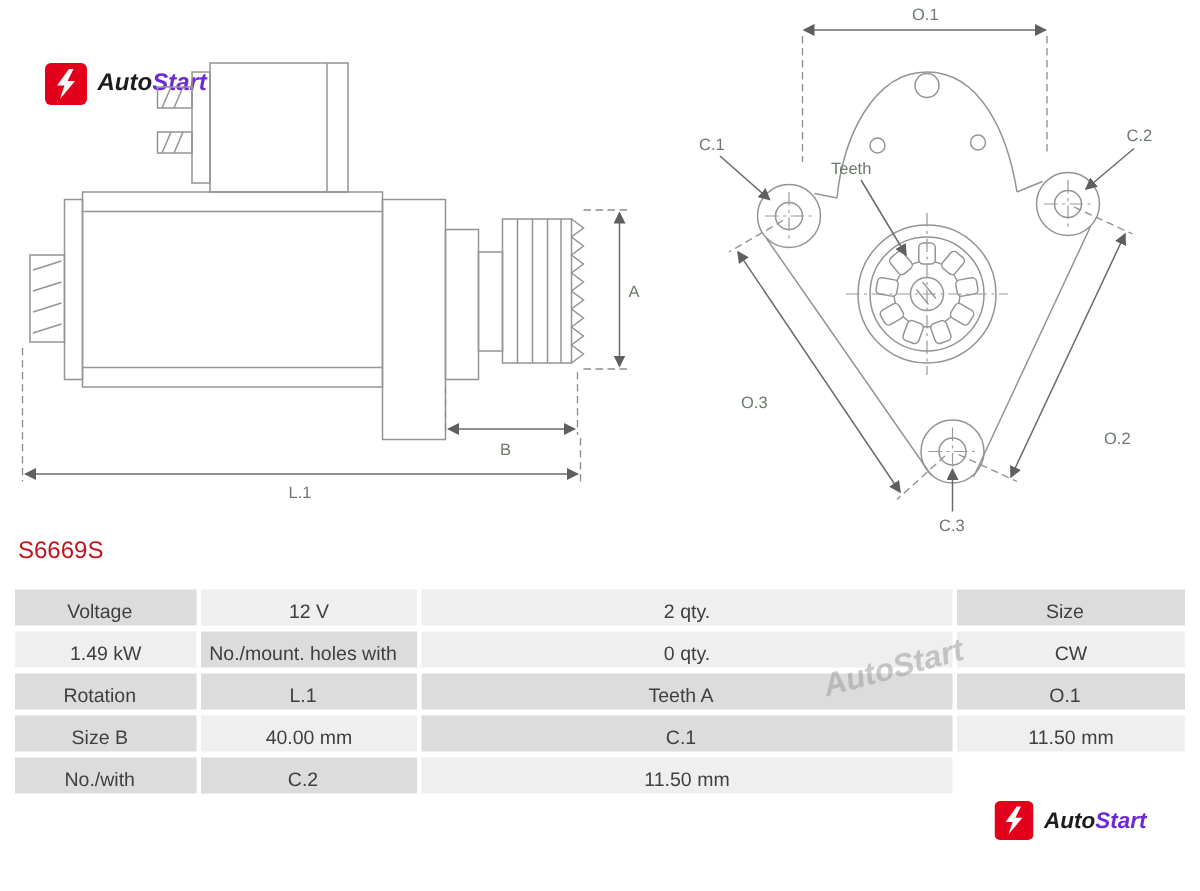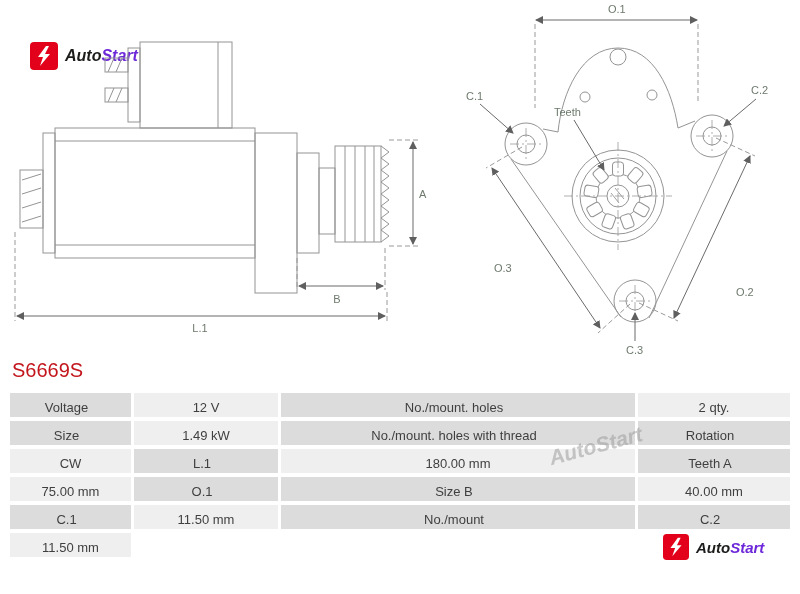--- a/index.html
+++ b/index.html
@@ -21,21 +21,21 @@
   #side-view  { position:absolute; left:8px;  top:28px; }
   #front-view { position:absolute; left:458px; top:0px; }
   .part  { stroke:#949494; fill:none; stroke-width:1; }
   .fillw { fill:#ffffff; stroke:#949494; stroke-width:1; }
   .dim   { stroke:#6a6a6a; fill:none; stroke-width:1; }
   .ext   { stroke:#8f8f8f; stroke-width:0.9; stroke-dasharray:5 3; fill:none; }
   .center{ stroke:#9a9a9a; stroke-width:0.8; stroke-dasharray:9 3 2 3; fill:none; }
   .dlabel{ font-size:11px; fill:#6e7a6e; font-family:"Liberation Sans", sans-serif; }
 
   
-  .part-number { position:absolute; left:12px; top:359px; font-size:20px; color:#c3161c; }
+  .part-number { position:absolute; left:12px; top:359px; font-size:16px; color:#c3161c; }
 
   
   .spec-table {
     position:absolute; left:10px; top:393px; width:780px;
     display:grid; grid-template-columns:121px 144px 354px 152px;
     column-gap:3px; row-gap:4px;
   }
   .cell { height:24px; line-height:29px; font-size:13px; text-align:center; overflow:hidden; }
   .cell.lbl { background:#dcdcdc; padding-right:8px; }
   .cell.val { background:#efefef; }
@@ -213,42 +213,40 @@
     <text class="dlabel" x="96" y="116">Teeth</text>
   </g>
 </svg>
 
 <div class="part-number">S6669S</div>
 
 <div class="spec-table">
 
   <div class="cell lbl">Voltage</div>
   <div class="cell val">12 V</div>
-  <div class="cell lbl">No./mount. holes</div>
   <div class="cell val">2 qty.</div>
 
   <div class="cell lbl">Size</div>
   <div class="cell val">1.49 kW</div>
   <div class="cell lbl">No./mount. holes with thread</div>
-
+  <div class="cell val">0 qty.</div>
+
+  <div class="cell val">CW</div>
   <div class="cell lbl">Rotation</div>
-  <div class="cell val">CW</div>
   <div class="cell lbl">L.1</div>
-  <div class="cell val">180.00 mm</div>
 
   <div class="cell lbl">Teeth A</div>
-  <div class="cell val">75.00 mm</div>
   <div class="cell lbl">O.1</div>
 
   <div class="cell lbl">Size B</div>
   <div class="cell val">40.00 mm</div>
   <div class="cell lbl">C.1</div>
   <div class="cell val">11.50 mm</div>
 
-  <div class="cell lbl">No./mount</div>
+  <div class="cell lbl">No./with</div>
   <div class="cell lbl">C.2</div>
   <div class="cell val">11.50 mm</div>
 </div>
 
 <div class="watermark">AutoStart</div>
 
 <div class="logo" id="logo-bottom">
   <span class="logo-mark">
     <svg width="26" height="26" viewBox="0 0 28 28">
       <rect x="0" y="0" width="28" height="28" rx="4" fill="#e2001a"></rect>

